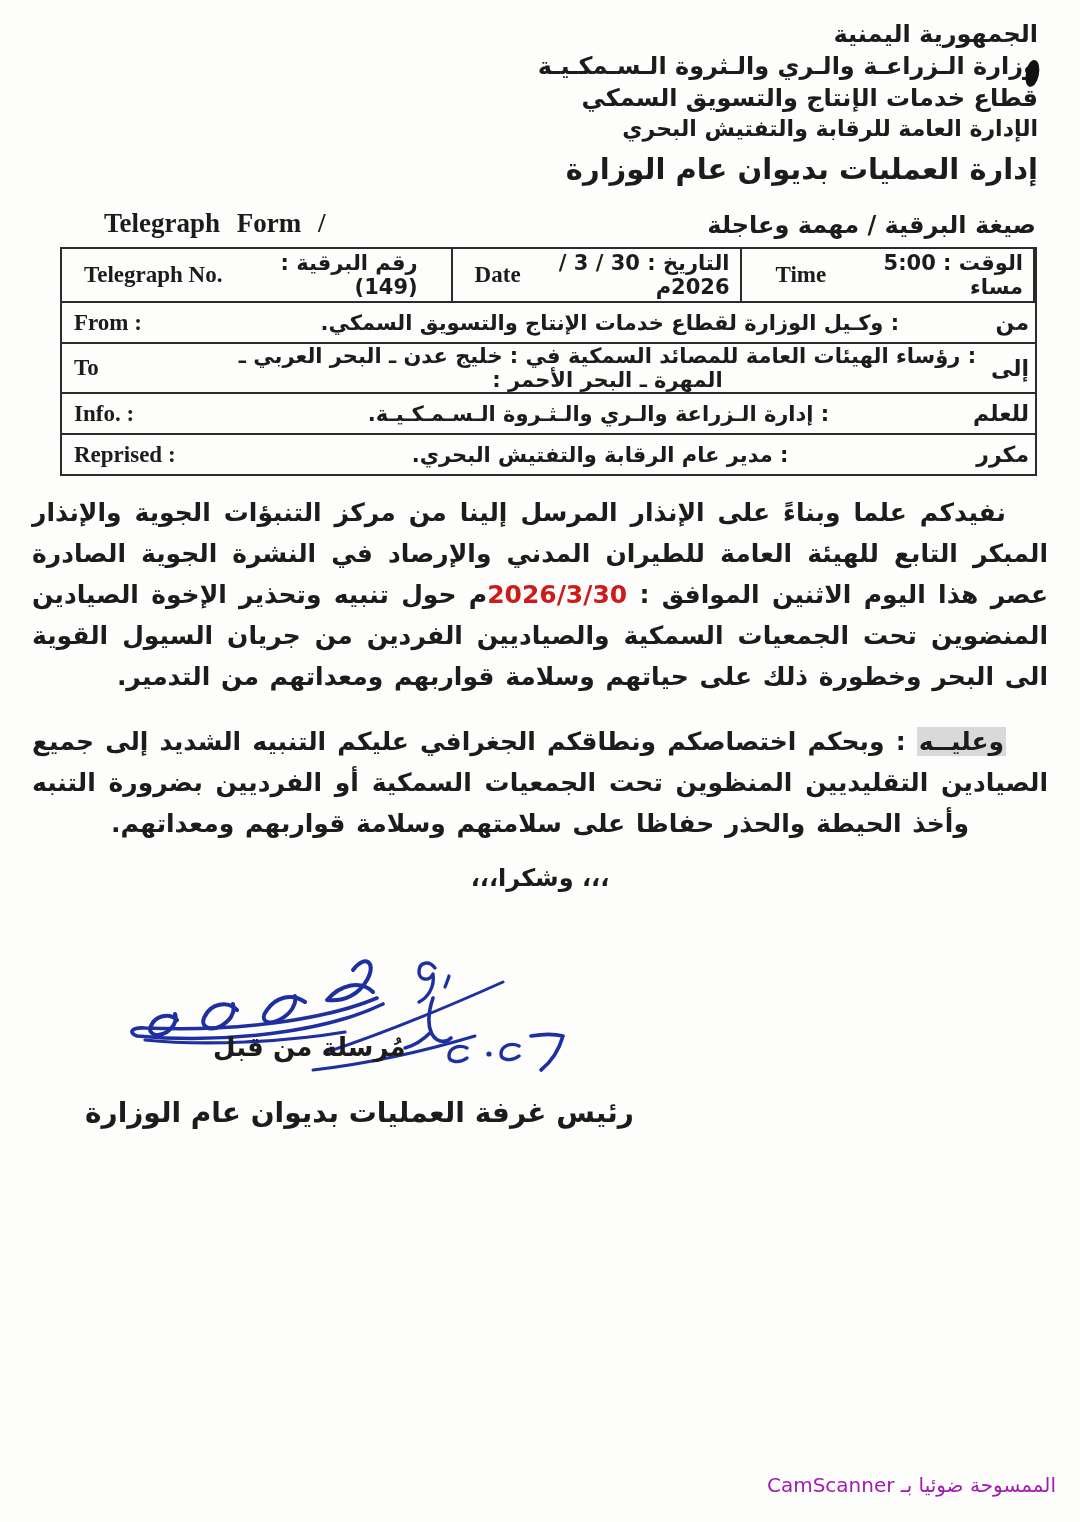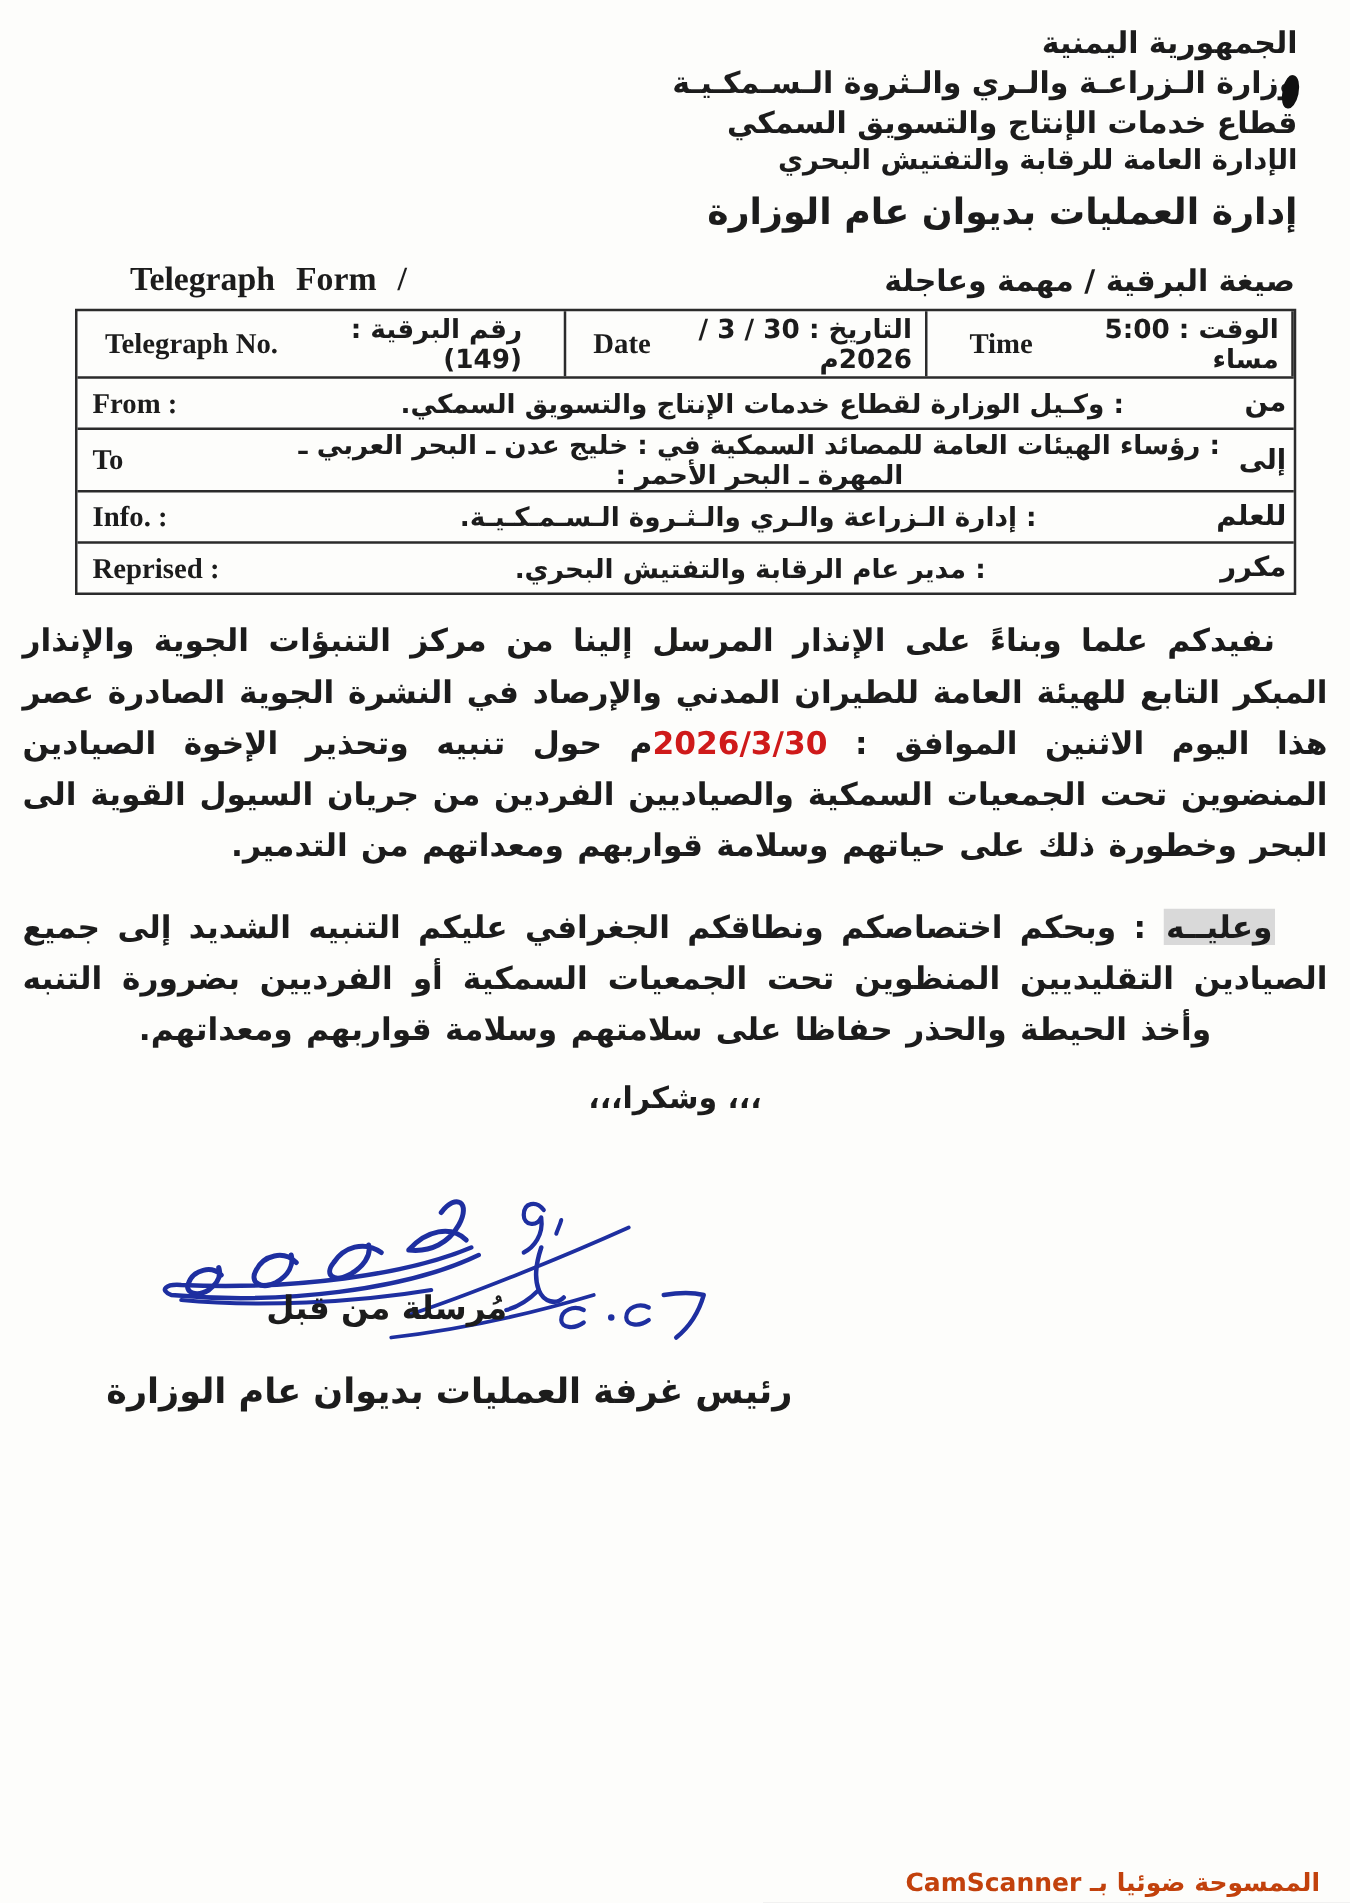--- a/index.html
+++ b/index.html
@@ -38,39 +38,39 @@
   .cell-no   { width:39%; }
   .cell-date { width:31%; border-left:2px solid #2b2b2b;margin-left:11px; }
   .cell-time { width:30%; }
   .lbl-en { font-family:"Liberation Serif", serif; font-size:23px; font-weight:600; white-space:nowrap; }
   .ar { direction:rtl; font-size:21px; font-weight:bold; }
   .row-flex { flex:1; display:flex; direction:rtl; align-items:center; padding-right:6px; }
   .row-label-ar { font-size:22px; font-weight:bold; white-space:nowrap; }
   .row-value-ar { flex:1; text-align:center; font-size:21px; font-weight:bold; direction:rtl; }
   .tg-row .lbl-en { padding:0 4px 0 12px; min-width:150px; }
   
-  .body-text { direction:rtl; padding:0 18px; }
+  .body-text { direction:rtl; padding:0 32px; }
   .para { font-size:25px; font-weight:bold; line-height:41px; text-align:justify;
           word-spacing:2px; }
   .para1 { margin-top:16px; text-indent:42px; }
   .para2 { margin-top:24px; text-indent:42px; text-align-last:center; }
   .red-date { color:#cf1a1a; font-weight:bold; }
   .lead-word { background:#d9d9d9; padding:0 2px; }
   .closing { margin-top:20px; text-align:center; font-size:24px; font-weight:bold;
              direction:rtl; letter-spacing:1px; }
   
   .sig-block { position:relative; margin:48px 0 0 95px; width:560px; height:200px; }
   .sig-ink { position:absolute; top:0; left:20px; }
   .sent-by { position:absolute; top:92px; left:118px; font-size:26px; font-weight:bold;
              direction:rtl;text-align:right; }
   .signer-title { position:absolute; top:156px; left:-10px; font-size:28px; font-weight:bold;
                   direction:rtl; white-space:nowrap; }
   
-  .scan-note { position:absolute; bottom:4px; right:24px; font-size:20px; color:#c2410c;
-               direction:rtl; font-weight:bold; }
+  .scan-note { position:absolute; bottom:25px; right:24px; font-size:20px; color:#a21caf;
+               direction:rtl; font-weight:normal; }
 </style>
 </head>
 <body>
 
 <div class="page">
 
   <div class="artifact-dot"></div>
 
   <div class="org-header">
     <div class="org-line">الجمهورية اليمنية</div>

